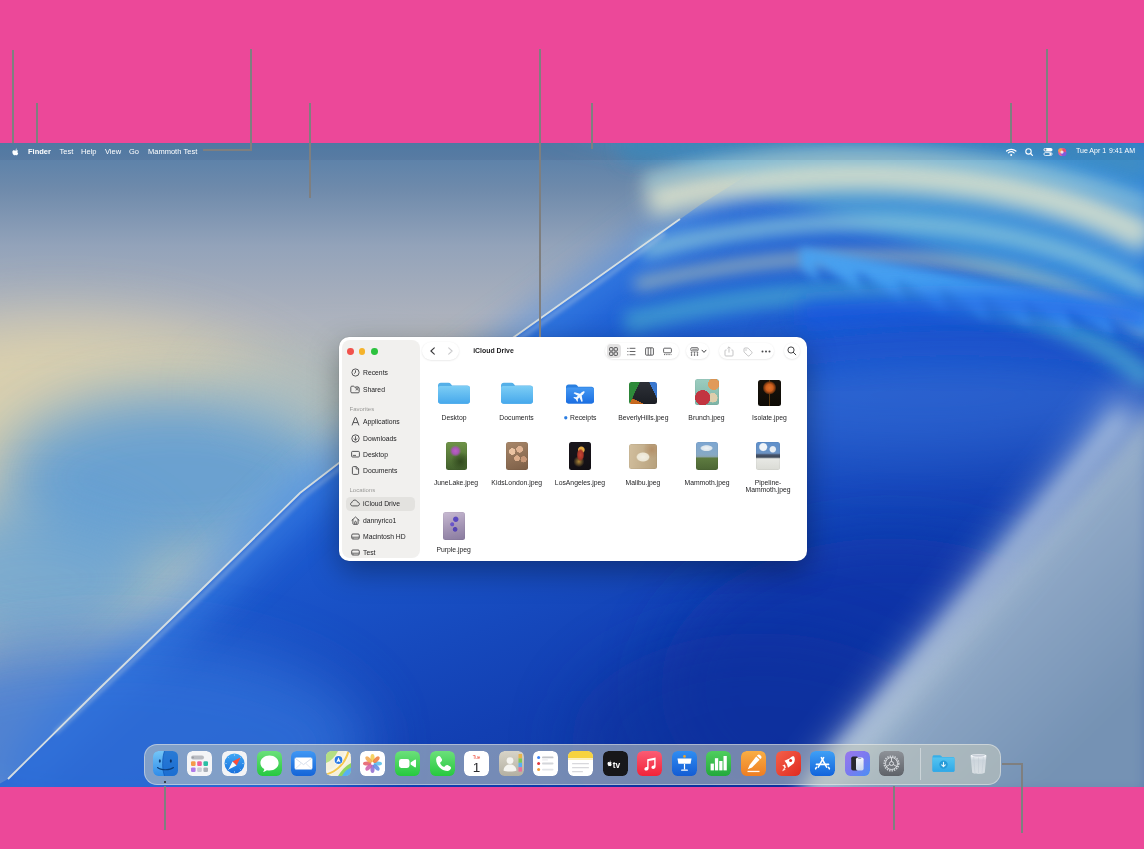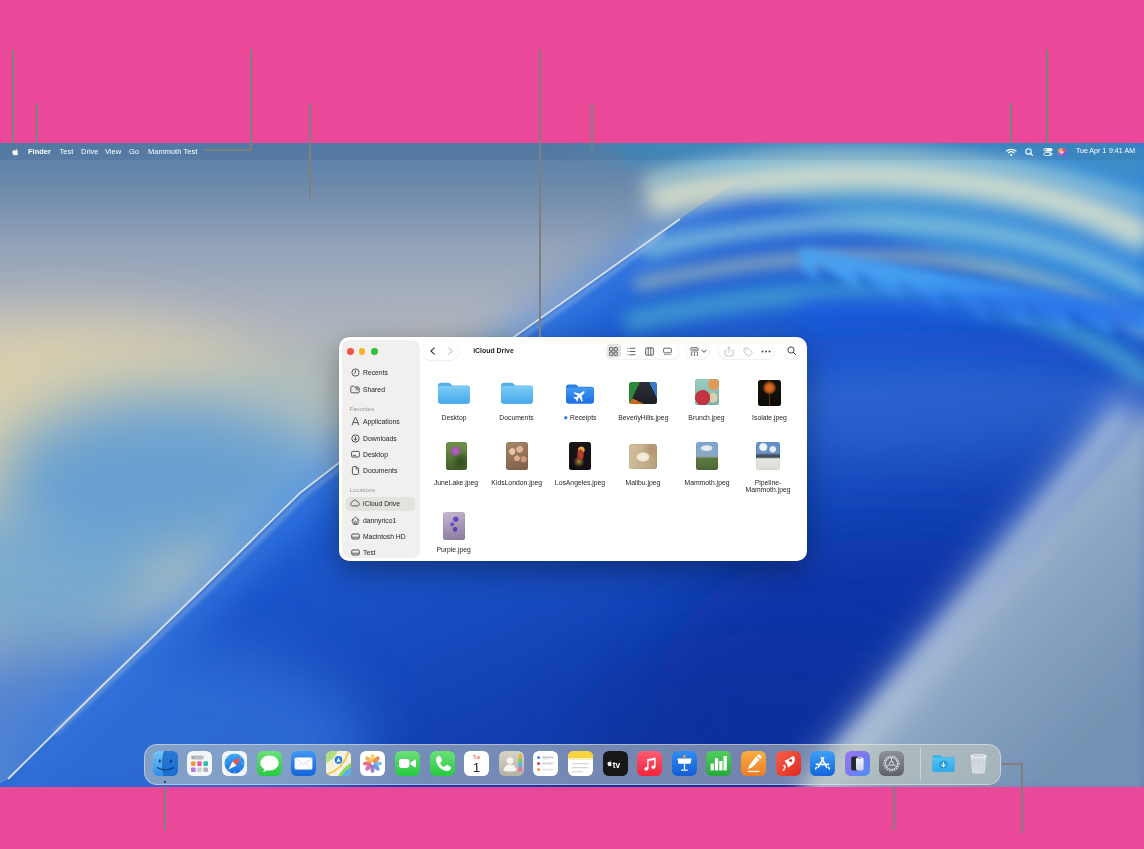--- a/index.html
+++ b/index.html
@@ -111,21 +111,21 @@
       <path d="M 1156,258 L 1156,660 L 795,660 Z" fill="url(#gWedge)" filter="url(#b10)"></path>
       <path d="M 1124,272 L 806,654" stroke="#d8e5ea" stroke-width="14" fill="none" opacity="0.7" filter="url(#b10)"></path>
       <path d="M 1136,254 L 820,642" stroke="#c4d6e2" stroke-width="30" fill="none" opacity="0.65" filter="url(#b18)"></path>
     </svg>
     <div id="menubar">
       <svg class="abs" style="left:11.5px;top:5px" width="7" height="8" viewBox="0 0 8 9">
         <path d="M4.6 1.2 C4.9 0.8 5.3 0.5 5.7 0.5 C5.75 0.95 5.55 1.4 5.3 1.7 C5.0 2.05 4.6 2.3 4.2 2.25 C4.15 1.85 4.35 1.5 4.6 1.2 Z M5.6 2.4 C6.2 2.4 6.7 2.7 7.0 3.2 C6.5 3.5 6.2 3.95 6.2 4.6 C6.2 5.3 6.6 5.8 7.1 6.0 C6.9 6.6 6.6 7.1 6.3 7.5 C5.95 7.95 5.6 8.3 5.1 8.3 C4.6 8.3 4.45 8.0 3.85 8.0 C3.25 8.0 3.05 8.3 2.6 8.3 C2.1 8.3 1.75 7.9 1.4 7.45 C0.85 6.7 0.4 5.55 0.4 4.5 C0.4 3.2 1.25 2.45 2.2 2.45 C2.7 2.45 3.15 2.75 3.5 2.75 C3.85 2.75 4.45 2.4 5.6 2.4 Z" fill="#fff"></path>
       </svg>
       <div class="mi" style="left:28px;font-weight:bold;">Finder</div>
       <div class="mi" style="left:59.5px;">Test</div>
-      <div class="mi" style="left:81px;">Drive</div>
+      <div class="mi" style="left:81px;">Help</div>
       <div class="mi" style="left:105px;">View</div>
       <div class="mi" style="left:129px;">Go</div>
       <div class="mi" style="left:148px;">Mammoth</div>
       <div class="mi" style="left:183.5px;">Test</div>
       <svg class="abs" style="left:1004px;top:4px" width="64" height="10" viewBox="0 0 64 10">
         <g stroke="#fff" fill="none" stroke-linecap="round">
           <path d="M2.5 4.0 C5.1 1.7 9.3 1.7 11.9 4.0" stroke-width="1.2"></path>
           <path d="M4.3 5.9 C6.0 4.5 8.4 4.5 10.1 5.9" stroke-width="1.2"></path>
         </g>
         <circle cx="7.2" cy="8.0" r="1.0" fill="#fff"></circle>

